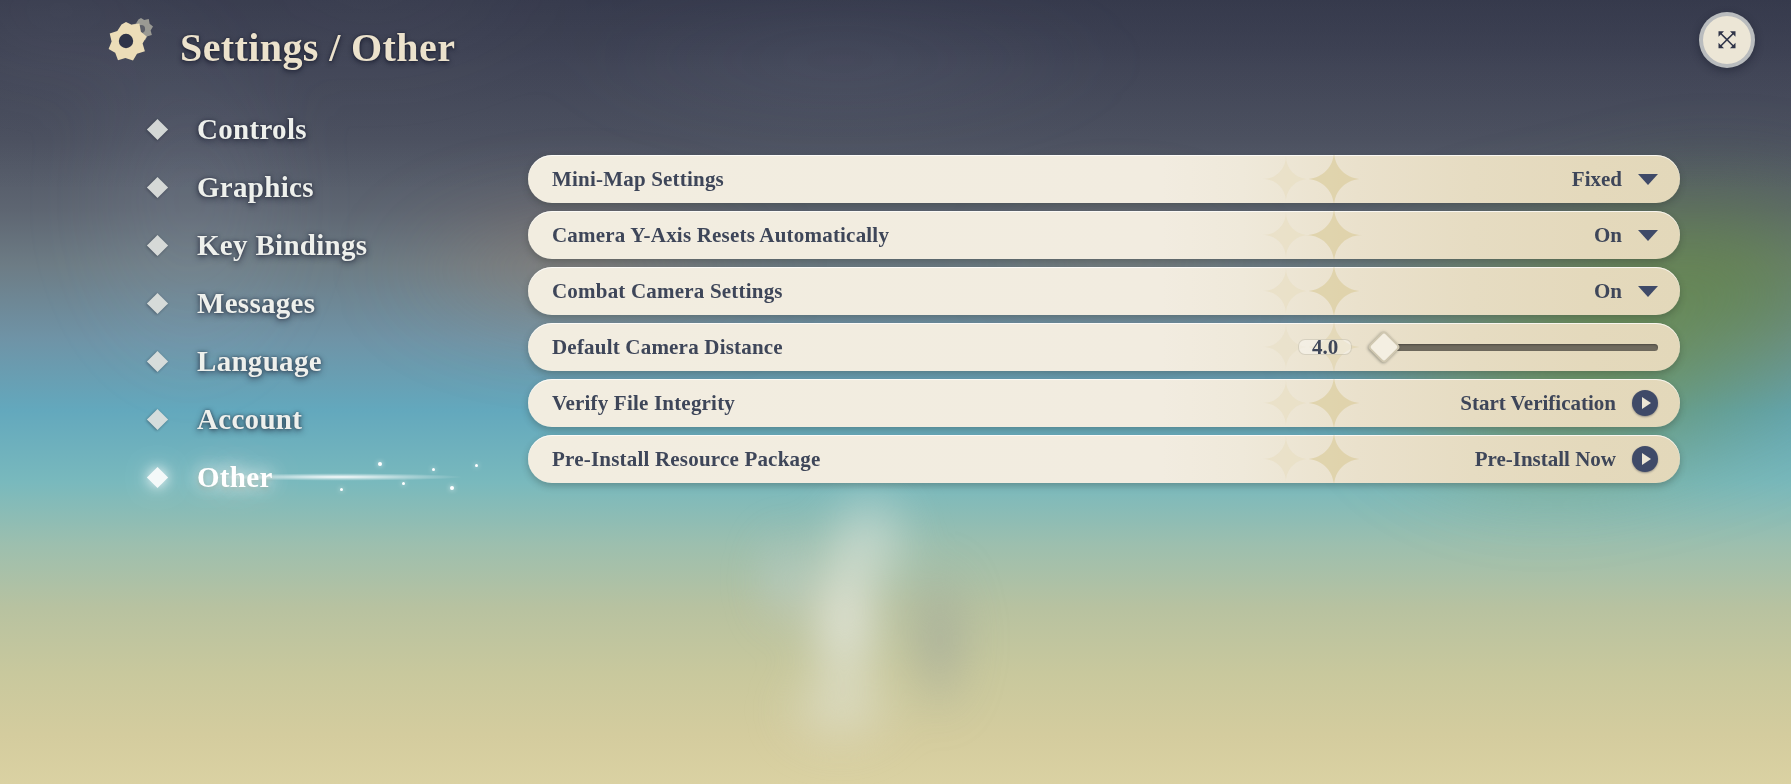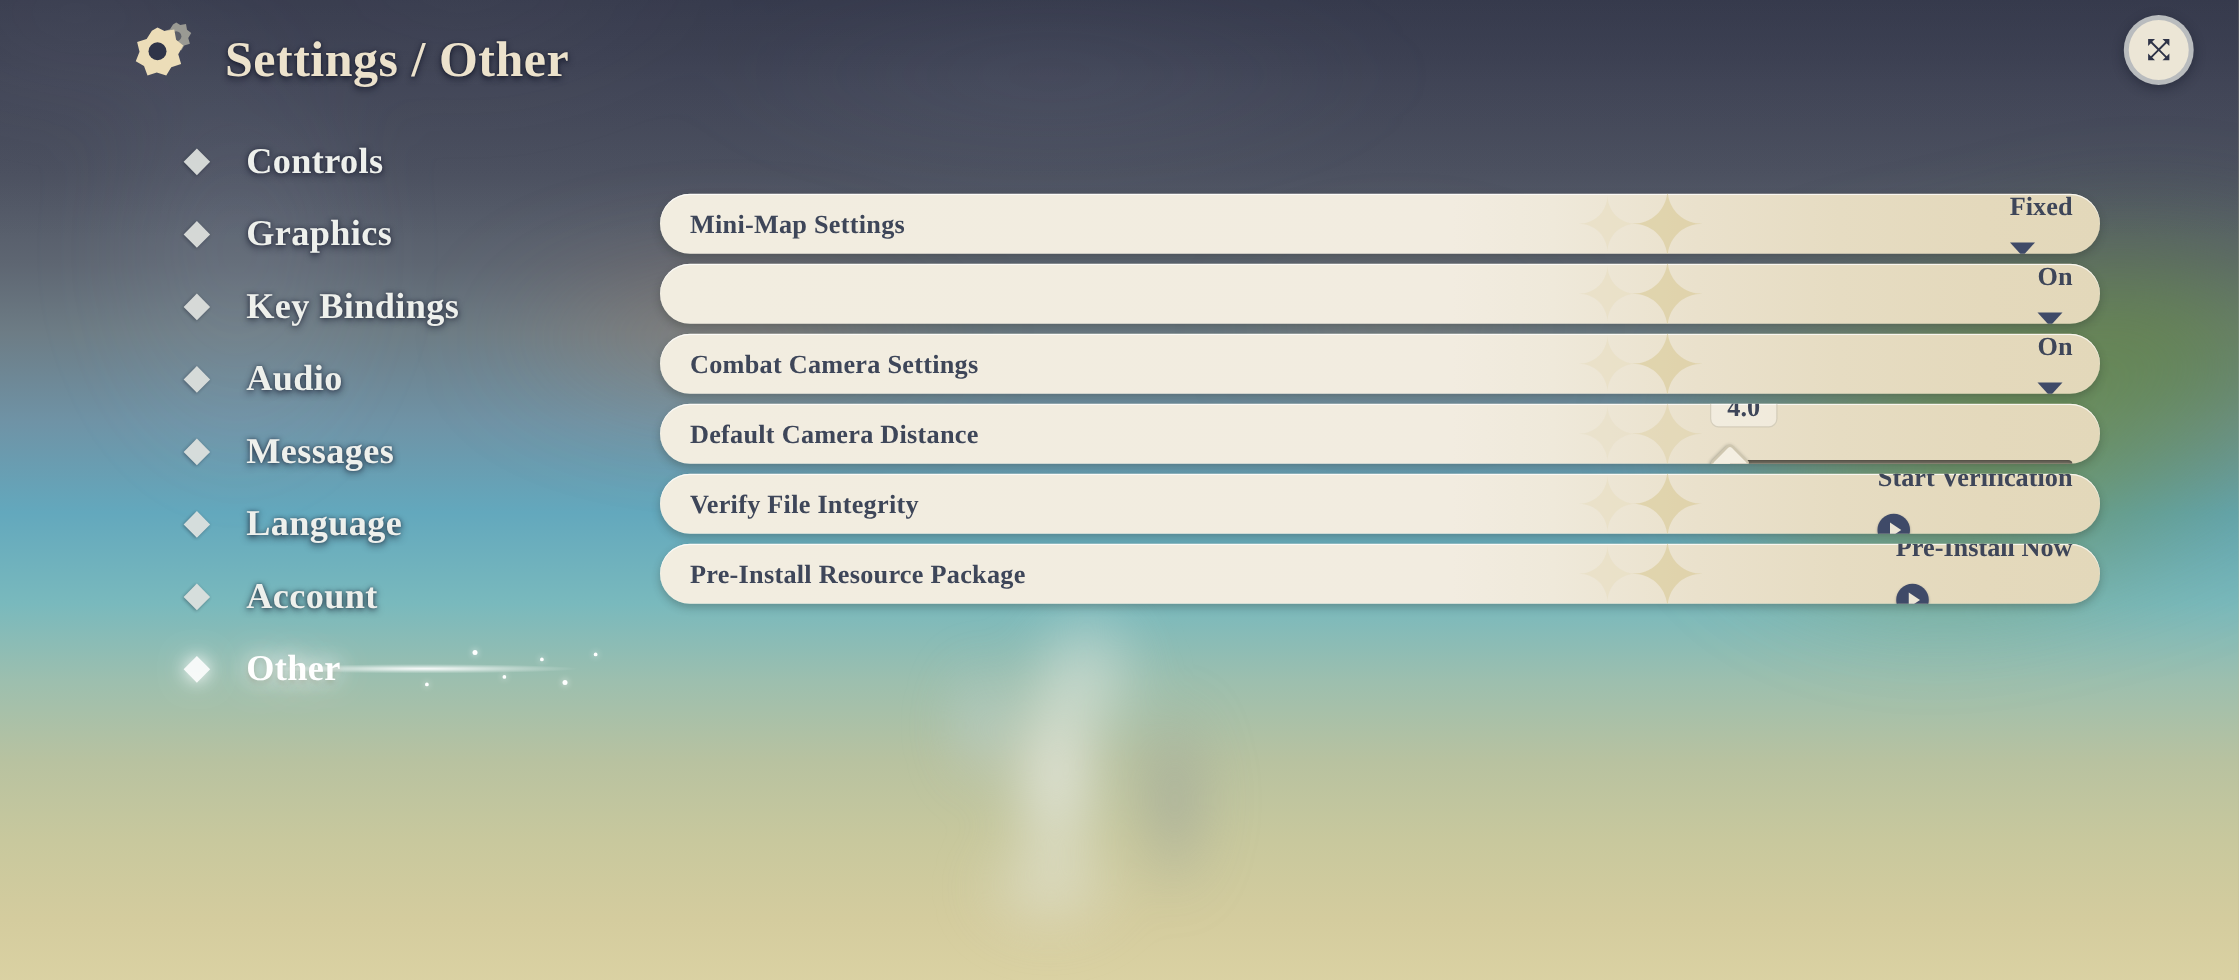--- a/index.html
+++ b/index.html
@@ -153,22 +153,22 @@
   }
   .row-label {
     position:relative; z-index:2;
     margin-left:24px;
     font-size:21px; font-weight:bold;
     color:#3e4659; letter-spacing:.2px;
     white-space:nowrap;
   }
   .row-right {
     position:relative; z-index:2;
-    margin-left:auto; display:flex; align-items:flex-start;
-    padding-right:22px; gap:16px;flex-direction:column;
+    margin-left:auto; display:flex; align-items:center;
+    padding-right:22px; gap:16px;
   }
   .row-value {
     font-size:21px; font-weight:bold; color:#3e4659;
     white-space:nowrap;
   }
   .caret {
     width:0; height:0;
     border-left:10px solid transparent;
     border-right:10px solid transparent;
     border-top:11px solid #3f4a68;
@@ -184,21 +184,21 @@
   .arrow-btn .tri {
     width:0; height:0;
     border-top:6px solid transparent;
     border-bottom:6px solid transparent;
     border-left:9px solid #ece6d6;
     margin-left:3px;
   }
 
   
   .slider-value {
-    min-width:54px; height:32px;
+    min-width:54px; height:16px;
     border-radius:7px;
     background:rgba(255,255,255,.38);
     border:1px solid rgba(160,152,125,.35);
     display:flex; align-items:center; justify-content:center;
     font-size:21px; font-weight:bold; color:#3e4659;
   }
   .slider-wrap {
     position:relative; width:290px; height:26px;
     display:flex; align-items:center;
     cursor:pointer;
@@ -269,24 +269,20 @@
   <div class="nav-item">
     <span class="nav-diamond"></span>
     <span class="nav-label">Graphics</span>
   </div>
 
   <div class="nav-item">
     <span class="nav-diamond"></span>
     <span class="nav-label">Key Bindings</span>
   </div>
 
-  <div class="nav-item">
-    <span class="nav-diamond"></span>
-    <span class="nav-label">Audio</span>
-  </div>
 
   <div class="nav-item">
     <span class="nav-diamond"></span>
     <span class="nav-label">Messages</span>
   </div>
 
   <div class="nav-item">
     <span class="nav-diamond"></span>
     <span class="nav-label">Language</span>
   </div>
@@ -321,20 +317,21 @@
       <span class="row-value">Fixed</span>
       <span class="caret"></span>
     </div>
   </div>
 
   <div class="row">
     <svg class="row-sparkles" viewBox="0 0 260 48" preserveAspectRatio="none">
       <path d="M75,24 C88,24 98,14 98,1 C98,14 108,24 121,24 C108,24 98,34 98,47 C98,34 88,24 75,24 Z" fill="#e8dfc4" opacity=".75"></path>
       <path d="M118,24 C134,24 146,12 146,-4 C146,12 158,24 174,24 C158,24 146,36 146,52 C146,36 134,24 118,24 Z" fill="#ddcfa4" opacity=".8"></path>
     </svg>
+    <span class="row-label">Camera Y-Axis Resets Automatically</span>
     <div class="row-right">
       <span class="row-value">On</span>
       <span class="caret"></span>
     </div>
   </div>
 
   <div class="row">
     <svg class="row-sparkles" viewBox="0 0 260 48" preserveAspectRatio="none">
       <path d="M75,24 C88,24 98,14 98,1 C98,14 108,24 121,24 C108,24 98,34 98,47 C98,34 88,24 75,24 Z" fill="#e8dfc4" opacity=".75"></path>
       <path d="M118,24 C134,24 146,12 146,-4 C146,12 158,24 174,24 C158,24 146,36 146,52 C146,36 134,24 118,24 Z" fill="#ddcfa4" opacity=".8"></path>

